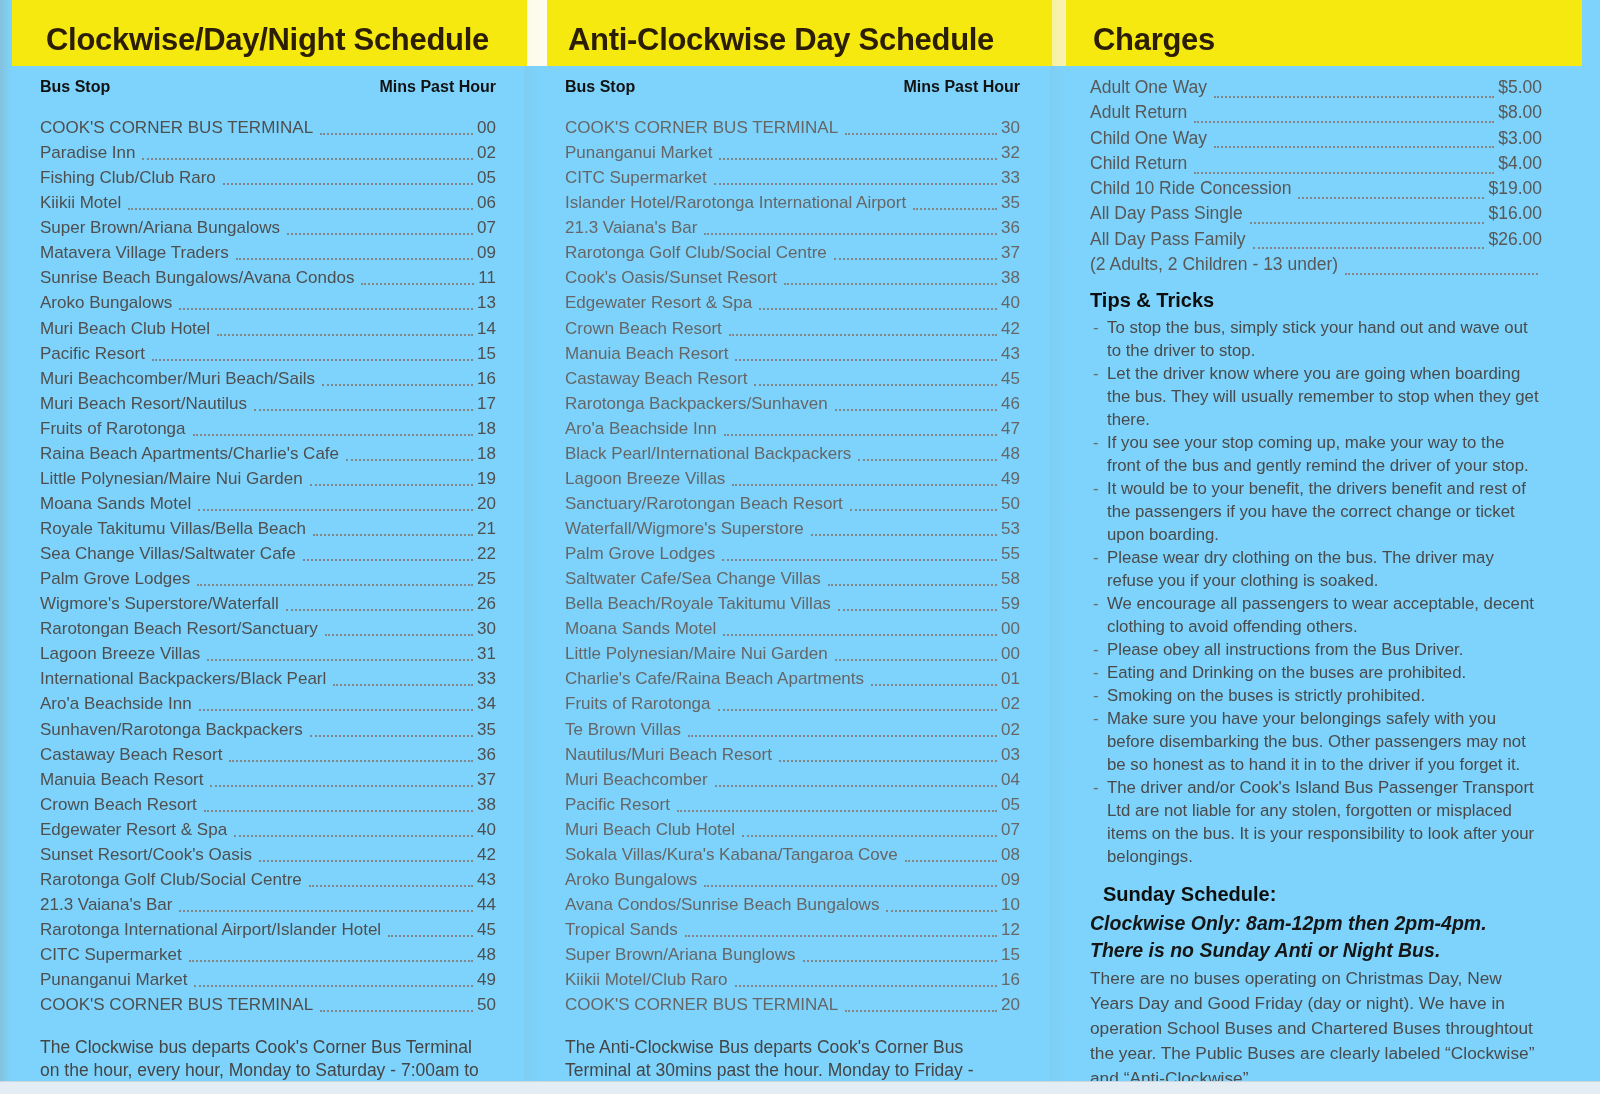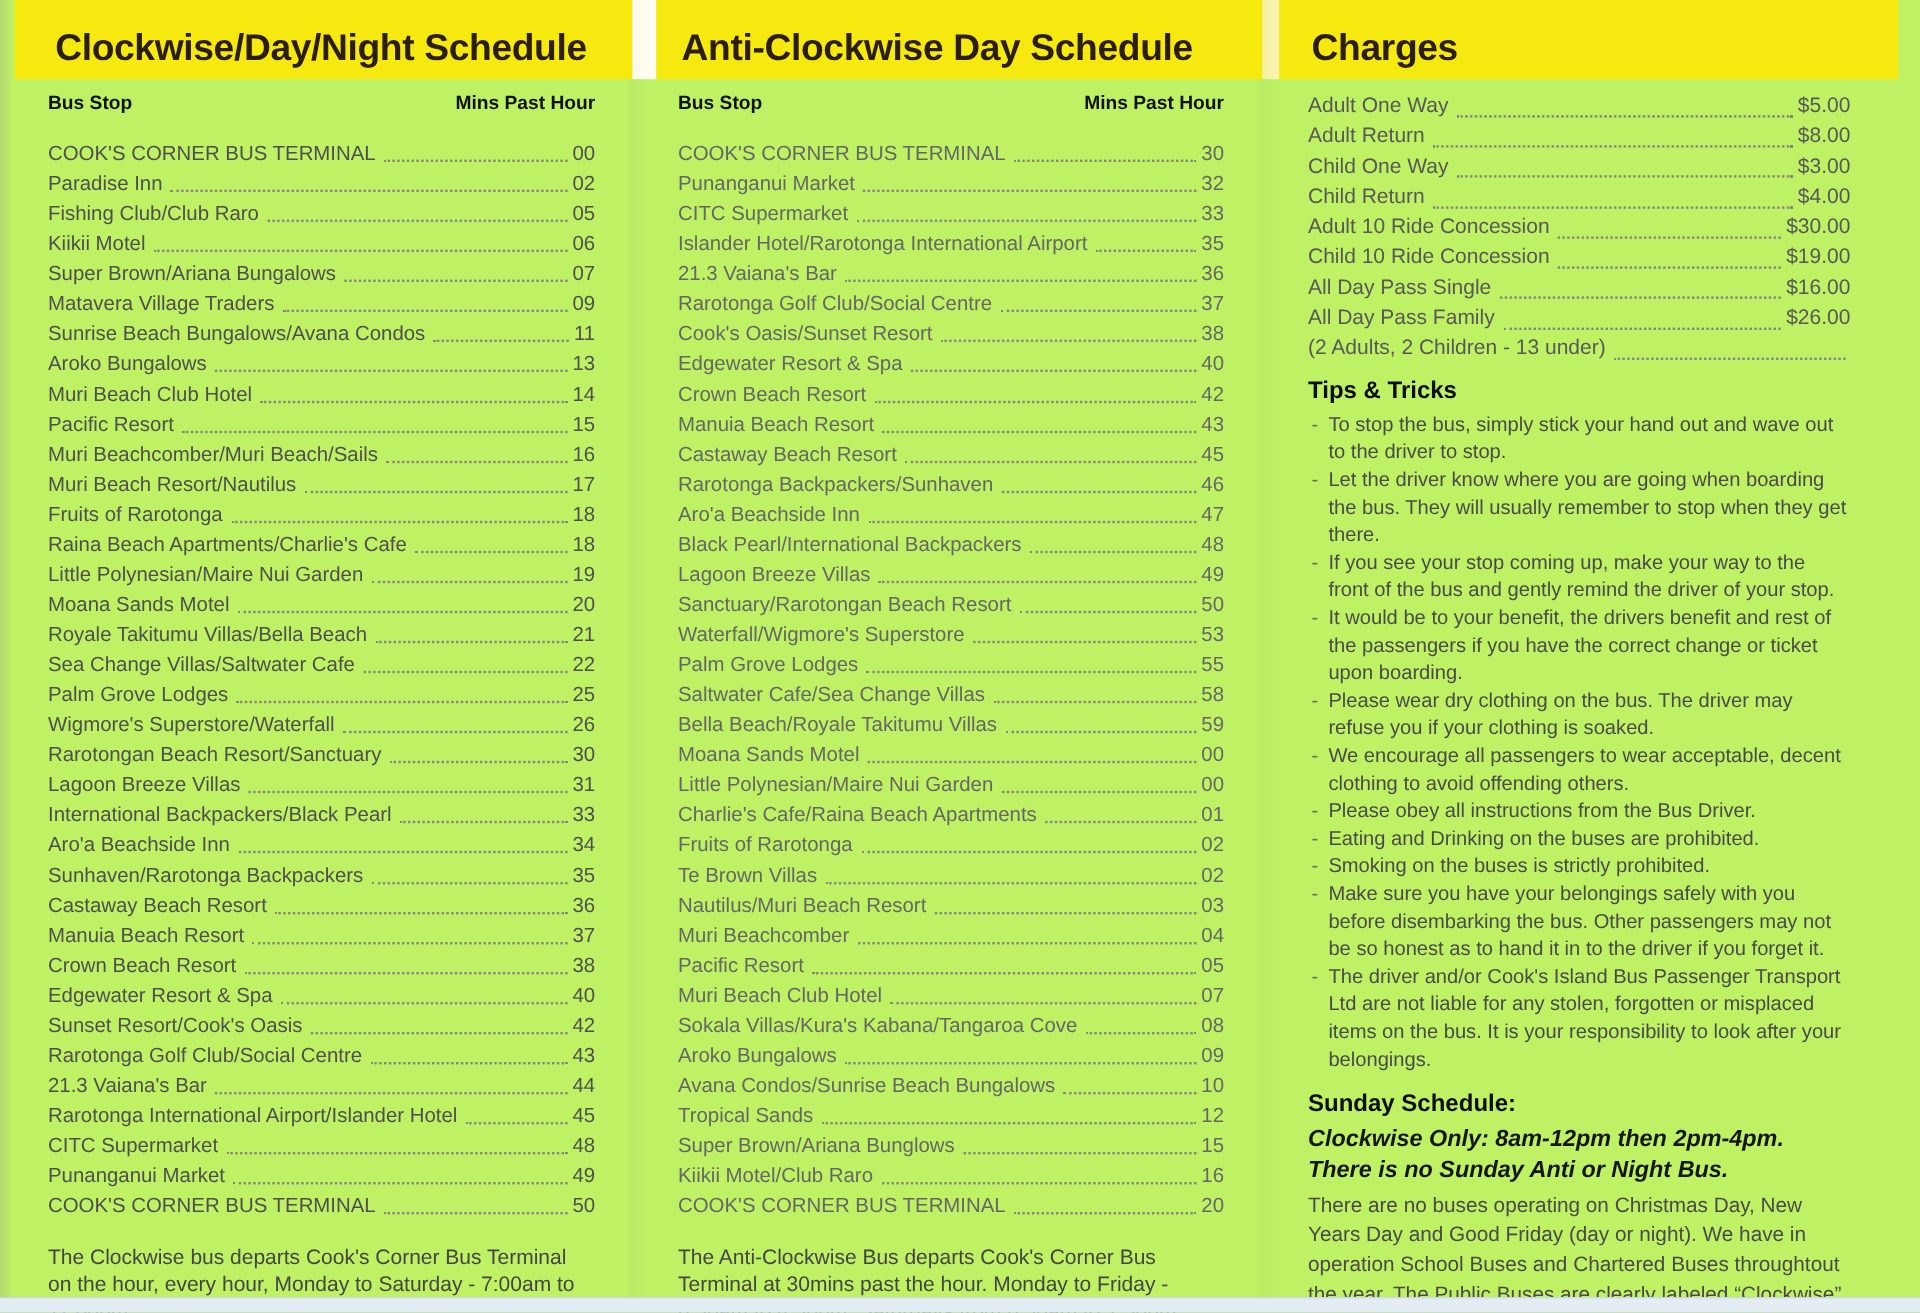--- a/index.html
+++ b/index.html
@@ -1,18 +1,18 @@
 <!DOCTYPE html>
 <html><head>
 <meta charset="utf-8">
 <style>
   html,body{margin:0;padding:0;background:#9a9a9a;}
   .page{
     position:relative;width:1600px;height:1094px;overflow:hidden;
-    background:#bef264;
+    background:#7dd3fc;
     font-family:"Liberation Sans","DejaVu Sans",sans-serif;
     -webkit-font-smoothing:antialiased;
   }
   
   .bar{position:absolute;top:0;height:66px;background:#F5E90F;display:flex;align-items:flex-end;box-sizing:border-box;}
   .bar1{left:12px;width:515px;padding-left:34px;}
   .bar2{left:547px;width:505px;padding-left:21px;}
   .bar3{left:1066px;width:516px;padding-left:27px;}
   .bar-gap{position:absolute;top:0;height:66px;}
   .gap1{left:527px;width:20px;background:linear-gradient(to right,#FBFAE9,#FEFDF2);}
@@ -40,21 +40,21 @@
   
   .fare-list{margin-top:3px;}
   .f-row{display:flex;align-items:center;height:25.3px;line-height:25.3px;font-size:17.5px;color:#585858;white-space:nowrap;}
   .f-row .leader{height:20px;}
   .fare-cost{text-align:right;}
 
   .sub-head{margin:12px 0 4px;font-size:20px;font-weight:700;color:#0E0E0E;}
   .tips{}
   .tip{position:relative;padding-left:17px;font-size:16.8px;line-height:23px;color:#4A4A4A;}
   .tip::before{content:"-";position:absolute;left:3px;color:#6a6a6a;}
-  .sunday-head{margin-top:15px;}
+  .sunday-head{margin-top:15px;margin-left:13px;}
   .sunday-line{margin:0;font-size:19.5px;line-height:26.5px;font-weight:700;font-style:italic;color:#161616;}
   .sunday-body{margin:3px 0 0;font-size:17.3px;line-height:24.8px;color:#4A4A4A;}
 
   
   .crease{position:absolute;top:66px;bottom:0;pointer-events:none;}
   .crease1{left:524px;width:28px;background:linear-gradient(to right,rgba(135,135,120,0.08),rgba(255,255,255,0) 60%);}
   .crease2{left:1050px;width:26px;background:linear-gradient(to right,rgba(135,135,120,0.07),rgba(255,255,255,0) 60%);}
   .edge-left{position:absolute;left:0;top:0;bottom:0;width:11px;
     background:linear-gradient(to right,rgba(150,150,140,0.28),rgba(255,255,255,0));pointer-events:none;}
   .bottom-strip{position:absolute;left:0;right:0;top:1081px;height:13px;
@@ -473,25 +473,20 @@
         <span class="fare-type">Child One Way</span>
         <span class="leader"></span>
         <span class="fare-cost">$3.00</span>
       </div>
         <div class="f-row">
         <span class="fare-type">Child Return</span>
         <span class="leader"></span>
         <span class="fare-cost">$4.00</span>
       </div>
         <div class="f-row">
-        <span class="fare-type">Adult 10 Ride Concession</span>
-        <span class="leader"></span>
-        <span class="fare-cost">$30.00</span>
-      </div>
-        <div class="f-row">
         <span class="fare-type">Child 10 Ride Concession</span>
         <span class="leader"></span>
         <span class="fare-cost">$19.00</span>
       </div>
         <div class="f-row">
         <span class="fare-type">All Day Pass Single</span>
         <span class="leader"></span>
         <span class="fare-cost">$16.00</span>
       </div>
         <div class="f-row">

